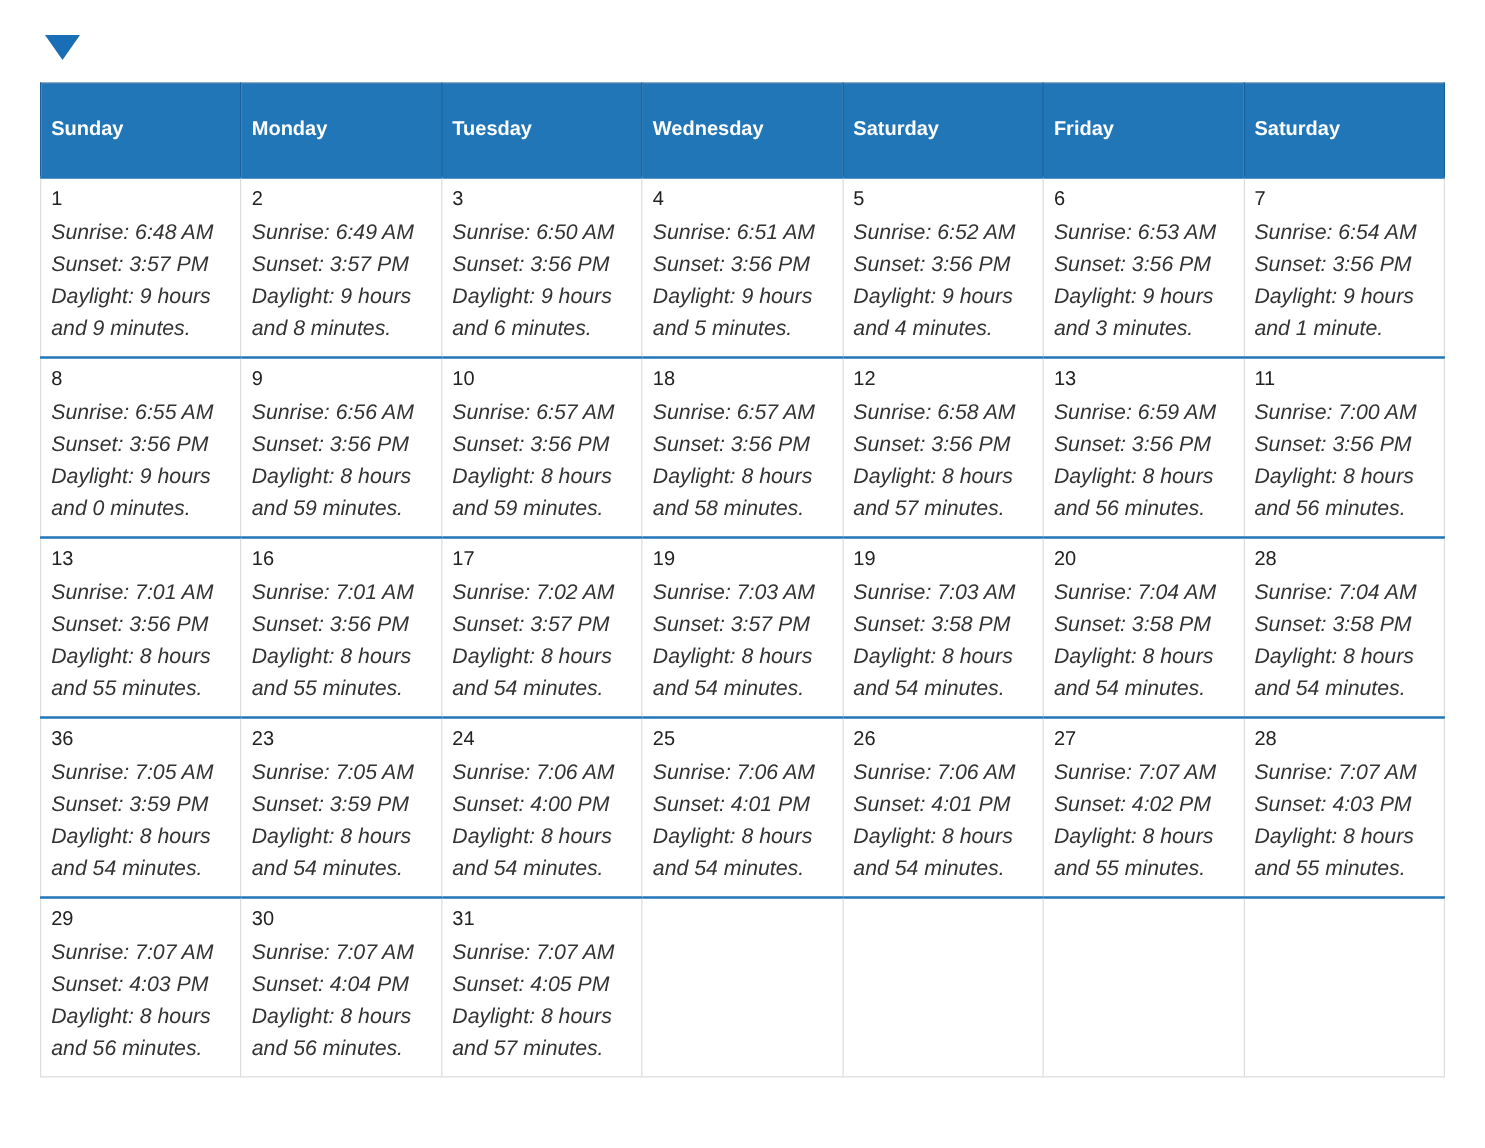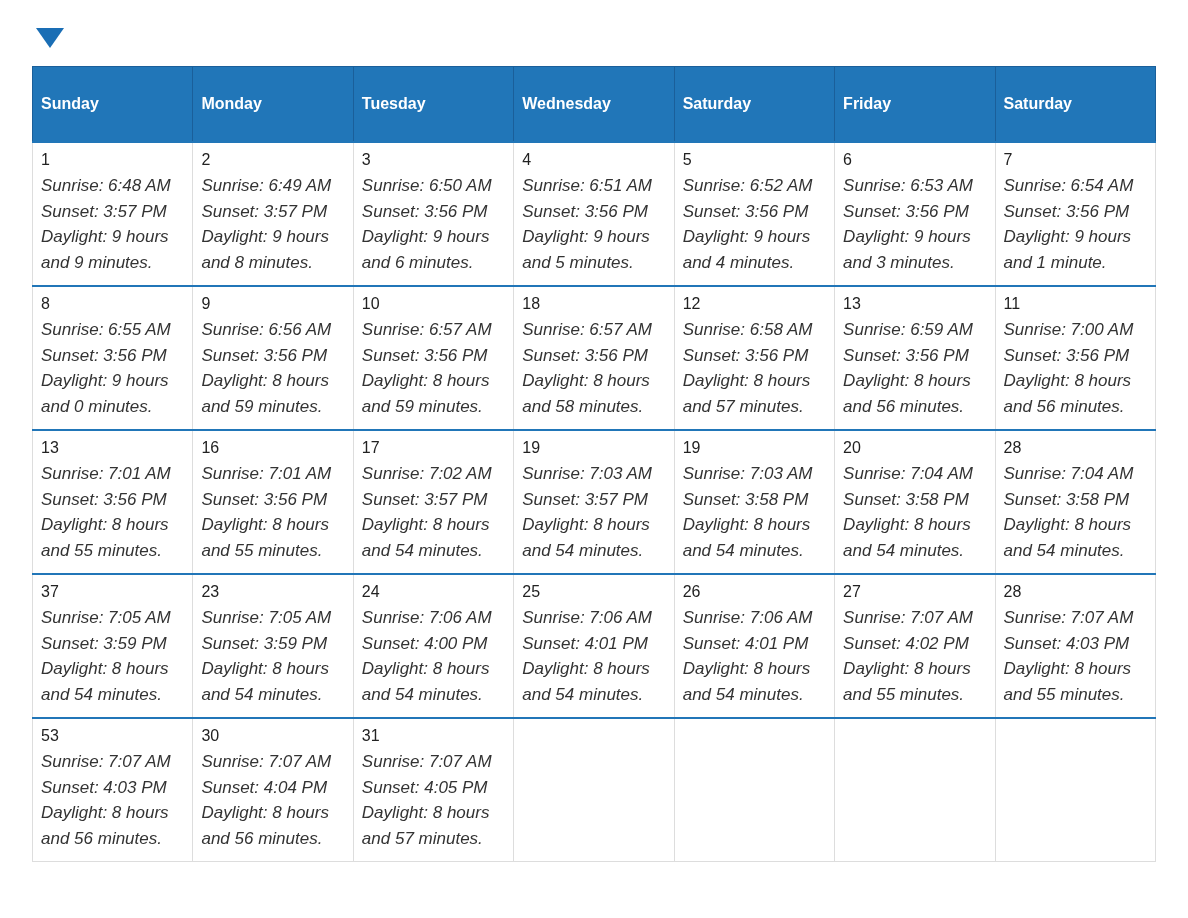--- a/index.html
+++ b/index.html
@@ -304,21 +304,21 @@
           <span class="day-num">28</span>
         <div class="day-info">
           Sunrise: 7:04 AM<br>
           Sunset: 3:58 PM<br>
           Daylight: 8 hours and 54 minutes.
         </div>
         </td>
       </tr>
       <tr>
         <td>
-          <span class="day-num">37</span>
+          <span class="day-num">36</span>
         <div class="day-info">
           Sunrise: 7:05 AM<br>
           Sunset: 3:59 PM<br>
           Daylight: 8 hours and 54 minutes.
         </div>
         </td>
         <td>
           <span class="day-num">23</span>
         <div class="day-info">
           Sunrise: 7:05 AM<br>
@@ -362,21 +362,21 @@
           <span class="day-num">28</span>
         <div class="day-info">
           Sunrise: 7:07 AM<br>
           Sunset: 4:03 PM<br>
           Daylight: 8 hours and 55 minutes.
         </div>
         </td>
       </tr>
       <tr>
         <td>
-          <span class="day-num">53</span>
+          <span class="day-num">29</span>
         <div class="day-info">
           Sunrise: 7:07 AM<br>
           Sunset: 4:03 PM<br>
           Daylight: 8 hours and 56 minutes.
         </div>
         </td>
         <td>
           <span class="day-num">30</span>
         <div class="day-info">
           Sunrise: 7:07 AM<br>

